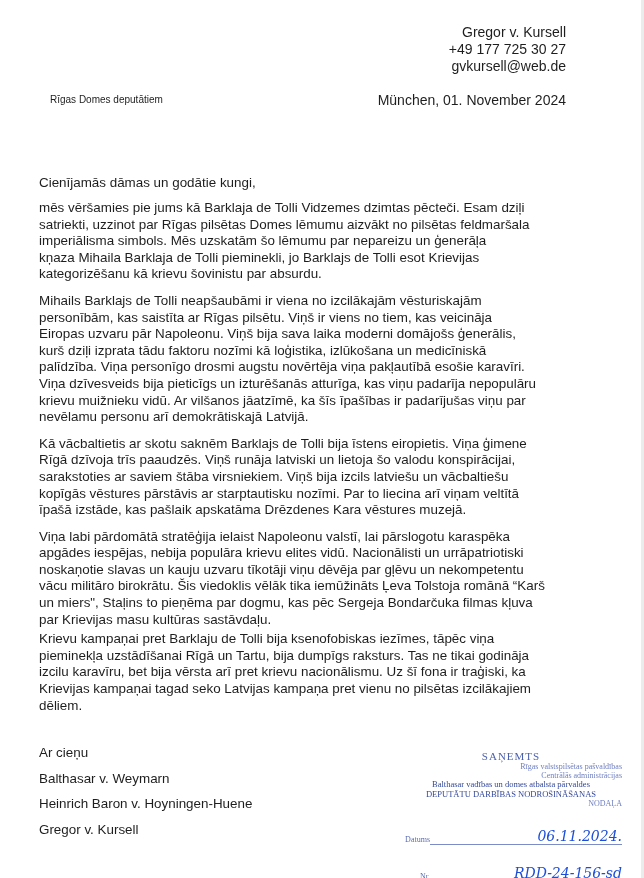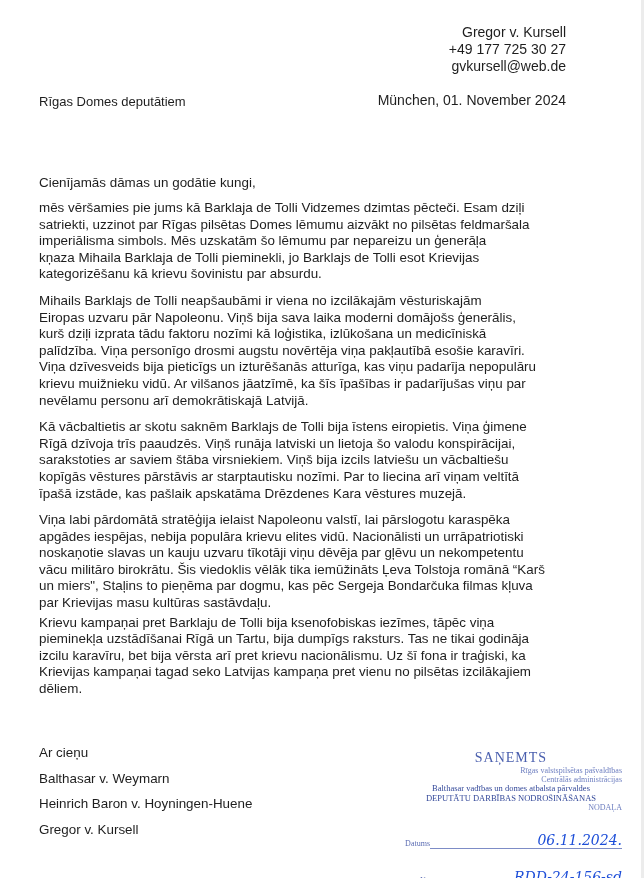--- a/index.html
+++ b/index.html
@@ -9,37 +9,37 @@
     font-size: 13.4px;
   }
   .sender {
     position: absolute; right: 78px; top: 24px; text-align: right;
     line-height: 17px; font-size: 14px;
   }
   .date {
     position: absolute; right: 78px; top: 92px; text-align: right;
     font-size: 14px;
   }
-  .recipient { position: absolute; left: 39px; top: 94px; font-size: 13px; }
+  .recipient { position: absolute; left: 50px; top: 94px; font-size: 10px; }
   .body-text {
     position: absolute; left: 39px; top: 174px; width: 560px;
   }
   .salutation { margin: 0 0 9px 0; line-height: 17px; }
   .para { margin: 0 0 10px 0; line-height: 16.6px; }
   .para .ln { display: block; white-space: nowrap; }
   .para.tight { margin-bottom: 3px; }
   .closing {
     position: absolute; left: 39px; top: 740px; line-height: 25.7px;
   }
   .closing div { white-space: nowrap; }
   .stamp {
     position: absolute; left: 400px; top: 750px; width: 222px;
     color: #3b4f9c; font-family: "Liberation Serif", serif; text-align: center;
   }
-  .stamp .title { font-size: 14px; letter-spacing: 1px; color: #4a5fae; }
+  .stamp .title { font-size: 11px; letter-spacing: 1px; color: #4a5fae; }
   .stamp .sub { font-size: 8px; line-height: 9px; color: #6e7fc0; text-align: right; }
   .stamp .dept { font-size: 8.5px; line-height: 9.5px; color: #34499a; }
   .stamp .field {
     display: flex; align-items: flex-end; text-align: right; margin-top: 21px;
     font-size: 8px; color: #5c6db3;
   }
   .stamp .field .lbl { width: 30px; padding-bottom: 1px; }
   .stamp .field .val {
     flex: 1; border-bottom: 1px solid #7d8cc6; font-family: "DejaVu Serif", serif;
     font-style: italic; font-size: 14px; color: #1d4ed8; padding-left: 20px;
@@ -68,20 +68,21 @@
   <div class="para">
     <span class="ln">mēs vēršamies pie jums kā Barklaja de Tolli Vidzemes dzimtas pēcteči.   Esam dziļi</span>
     <span class="ln">satriekti,  uzzinot par Rīgas pilsētas Domes lēmumu aizvākt no pilsētas feldmaršala</span>
     <span class="ln">imperiālisma simbols. Mēs uzskatām šo lēmumu par nepareizu un ģenerāļa</span>
     <span class="ln">kņaza Mihaila Barklaja de Tolli pieminekli, jo Barklajs de Tolli esot Krievijas</span>
     <span class="ln">kategorizēšanu kā krievu šovinistu par absurdu.</span>
   </div>
 
   <div class="para">
     <span class="ln">Mihails  Barklajs de Tolli neapšaubāmi ir viena no izcilākajām vēsturiskajām</span>
+    <span class="ln">personībām, kas saistīta ar  Rīgas pilsētu. Viņš ir viens no tiem, kas veicināja</span>
     <span class="ln">Eiropas uzvaru pār Napoleonu. Viņš bija sava  laika moderni domājošs ģenerālis,</span>
     <span class="ln">kurš dziļi izprata tādu faktoru nozīmi kā loģistika, izlūkošana un medicīniskā</span>
     <span class="ln">palīdzība. Viņa personīgo drosmi augstu novērtēja viņa pakļautībā esošie karavīri.</span>
     <span class="ln">Viņa dzīvesveids bija pieticīgs un izturēšanās atturīga, kas viņu padarīja nepopulāru</span>
     <span class="ln">krievu muižnieku vidū. Ar vilšanos jāatzīmē, ka šīs īpašības ir padarījušas viņu par</span>
     <span class="ln">nevēlamu personu arī demokrātiskajā Latvijā.</span>
   </div>
 
   <div class="para">
     <span class="ln">Kā vācbaltietis ar skotu saknēm Barklajs de Tolli bija īstens eiropietis. Viņa ģimene</span>

